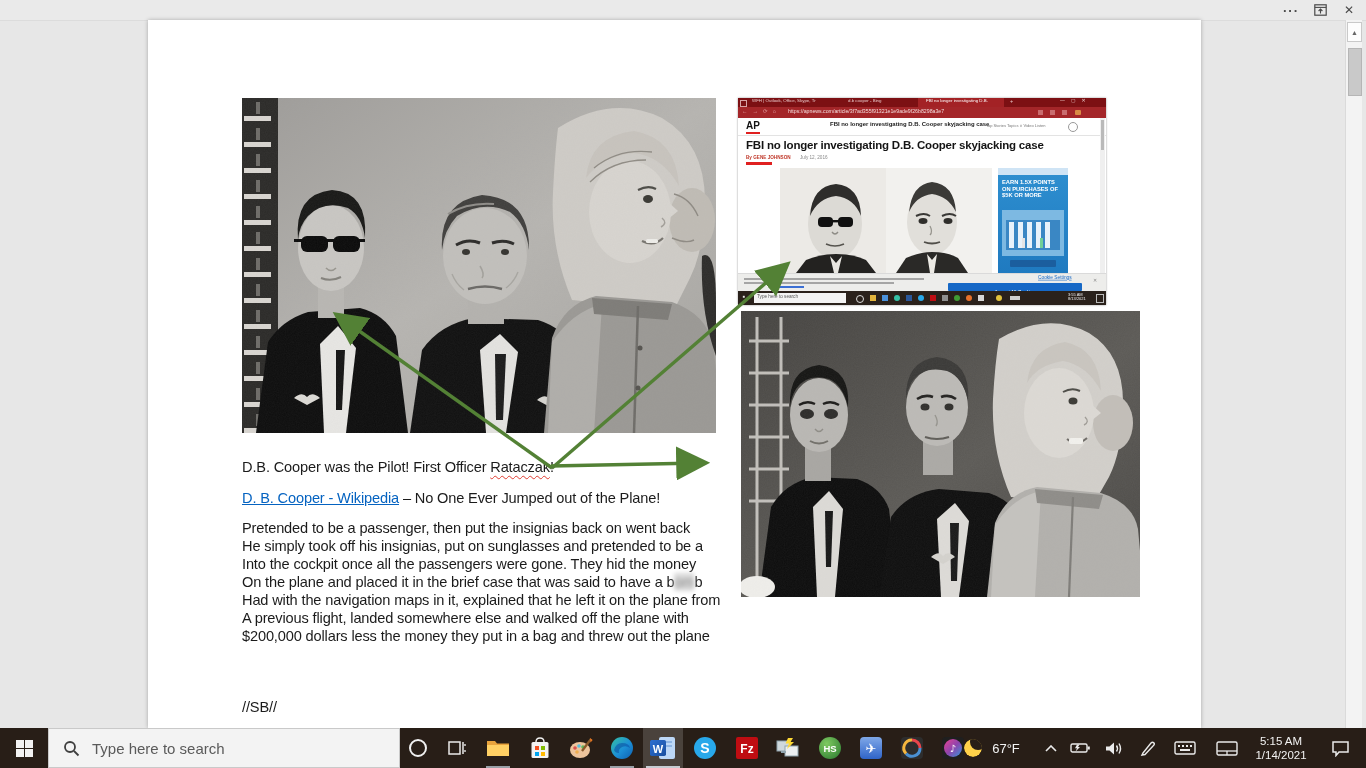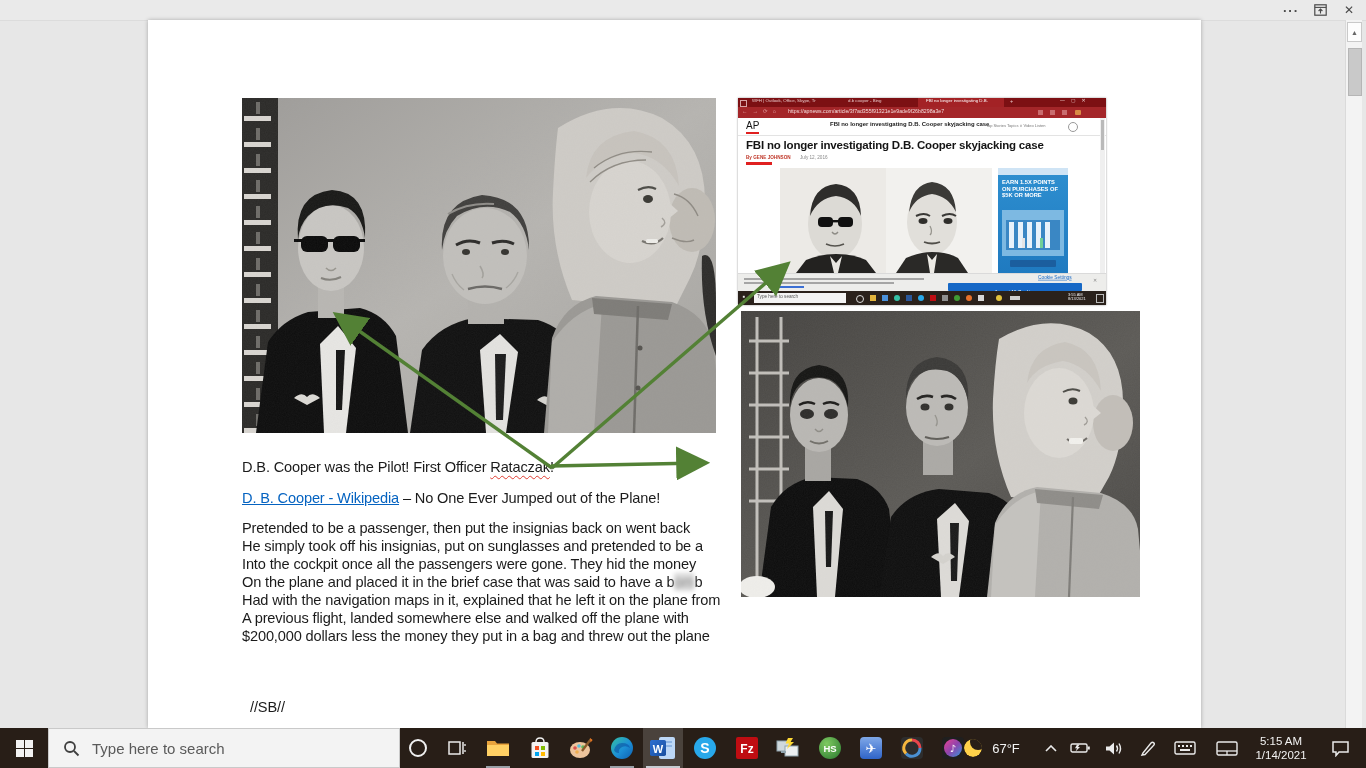--- a/index.html
+++ b/index.html
@@ -155,21 +155,21 @@
     <div class="abs" style="left:0;top:9px;width:368px;height:11px;background:#a42629;">
       <span class="t ap-redbar-ico" style="position:absolute;left:4px;top:0.5px;font-size:9px;transform:scale(0.6);letter-spacing:3px;"><span>←</span> <span>→</span> <span>⟳</span> <span>⌂</span></span>
       <span class="t" style="position:absolute;left:50px;top:1px;color:#f3dcdc;font-size:9px;transform:scale(0.58);">https://apnews.com/article/3f7ad355f91321e1e9ade9f26b8298a3e7</span>
       <div class="abs" style="left:300px;top:3px;width:5px;height:5px;background:#c96c6e;"></div>
       <div class="abs" style="left:312px;top:3px;width:5px;height:5px;background:#c96c6e;"></div>
       <div class="abs" style="left:324px;top:3px;width:5px;height:5px;background:#c96c6e;"></div>
       <div class="abs" style="left:337px;top:3px;width:6px;height:5px;background:#d98a44;border-radius:1px;"></div>
     </div>
 
     <div class="abs" style="left:0;top:20px;width:368px;height:17px;background:#fff;border-bottom:1px solid #e3e3e3;">
-      <span class="abs" style="left:8px;top:2px;font-weight:400;font-size:10px;color:#121212;border-bottom:2px solid #e02020;padding-bottom:1px;">AP</span>
+      <span class="abs" style="left:8px;top:2px;font-weight:700;font-size:10px;color:#121212;border-bottom:2px solid #e02020;padding-bottom:1px;">AP</span>
       <span class="t" style="position:absolute;left:92px;top:3px;font-size:9px;font-weight:bold;color:#222;transform:scale(0.66);">FBI no longer investigating D.B. Cooper skyjacking case</span>
       <span class="t" style="position:absolute;left:248px;top:4.5px;font-size:8px;color:#777;transform:scale(0.5);">Top Stories    Topics ∨    Video    Listen</span>
       <div class="abs" style="left:330px;top:4px;width:8px;height:8px;border:1px solid #999;border-radius:50%;"></div>
     </div>
 
     <span class="abs" style="left:8px;top:41px;font-size:11.5px;font-weight:800;color:#141414;letter-spacing:-0.2px;white-space:nowrap;">FBI no longer investigating D.B. Cooper skyjacking case</span>
     <span class="t" style="position:absolute;left:8px;top:57px;font-size:8px;color:#c0392b;font-weight:bold;transform:scale(0.58);">By GENE JOHNSON</span>
     <span class="t" style="position:absolute;left:62px;top:57px;font-size:8px;color:#8a8a8a;transform:scale(0.58);">July 12, 2016</span>
     <div class="abs" style="left:8px;top:64px;width:26px;height:3px;background:#e02020;"></div>
 
@@ -340,21 +340,21 @@
   </div>
   <div class="abs doc-text" style="left:242px;top:519px;">
     <div>Pretended to be a passenger, then put the insignias back on went back</div>
     <div>He simply took off his insignias, put on sunglasses and pretended to be a</div>
     <div>Into the cockpit once all the passengers were gone. They hid the money</div>
     <div><span>On the plane and placed it in the brief case that was said to have a b</span><span class="censored">om</span><span>b</span></div>
     <div>Had with the navigation maps in it, explained that he left it on the plane from</div>
     <div>A previous flight, landed somewhere else and walked off the plane with</div>
     <div>$200,000 dollars less the money they put in a bag and threw out the plane</div>
   </div>
-  <div class="abs doc-text" style="left:250px;top:698px;">//SB//</div>
+  <div class="abs doc-text" style="left:242px;top:698px;">//SB//</div>
 
   <svg class="abs" style="left:0;top:0;pointer-events:none;" width="1366" height="768" viewBox="0 0 1366 768">
     <defs>
       <marker id="ah" markerWidth="10" markerHeight="10" refX="7" refY="5" orient="auto">
         <path d="M0,0 L10,5 L0,10 Z" fill="#538135"></path>
       </marker>
     </defs>
     <g stroke="#538135" stroke-width="3.4" fill="none">
       <line x1="552" y1="468" x2="341" y2="318" marker-end="url(#ah)"></line>
       <line x1="552" y1="468" x2="783" y2="268" marker-end="url(#ah)"></line>

